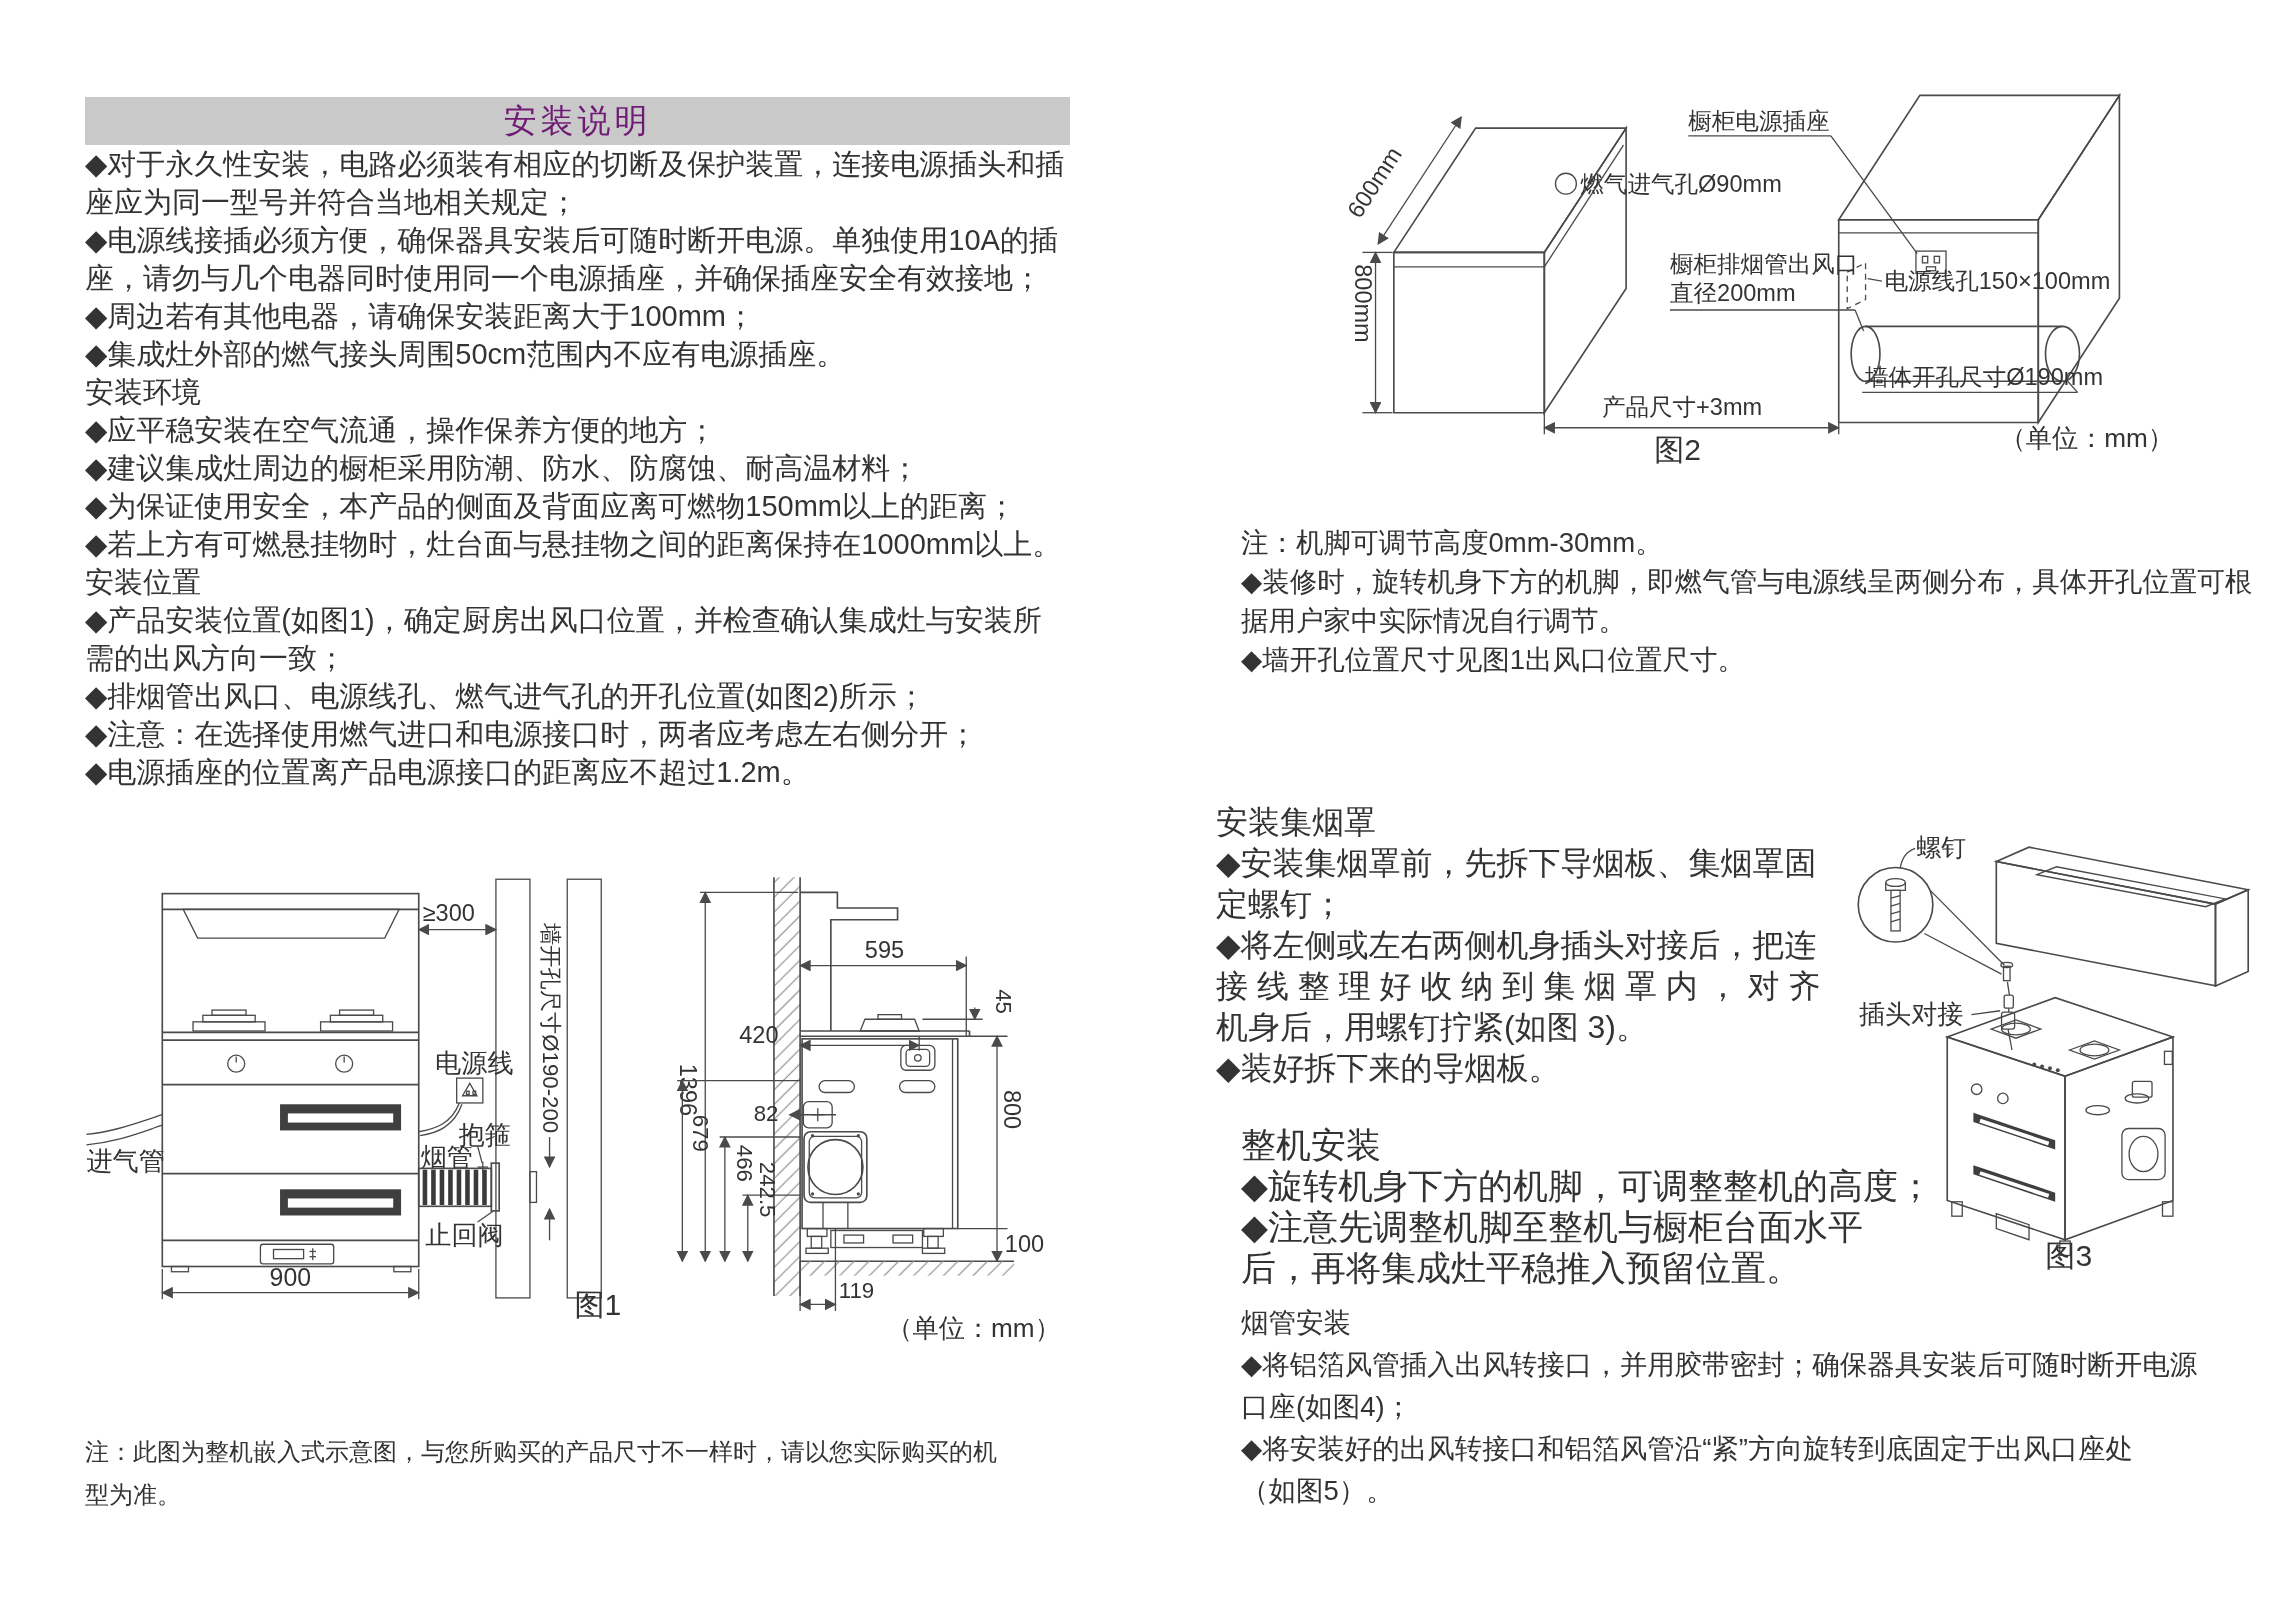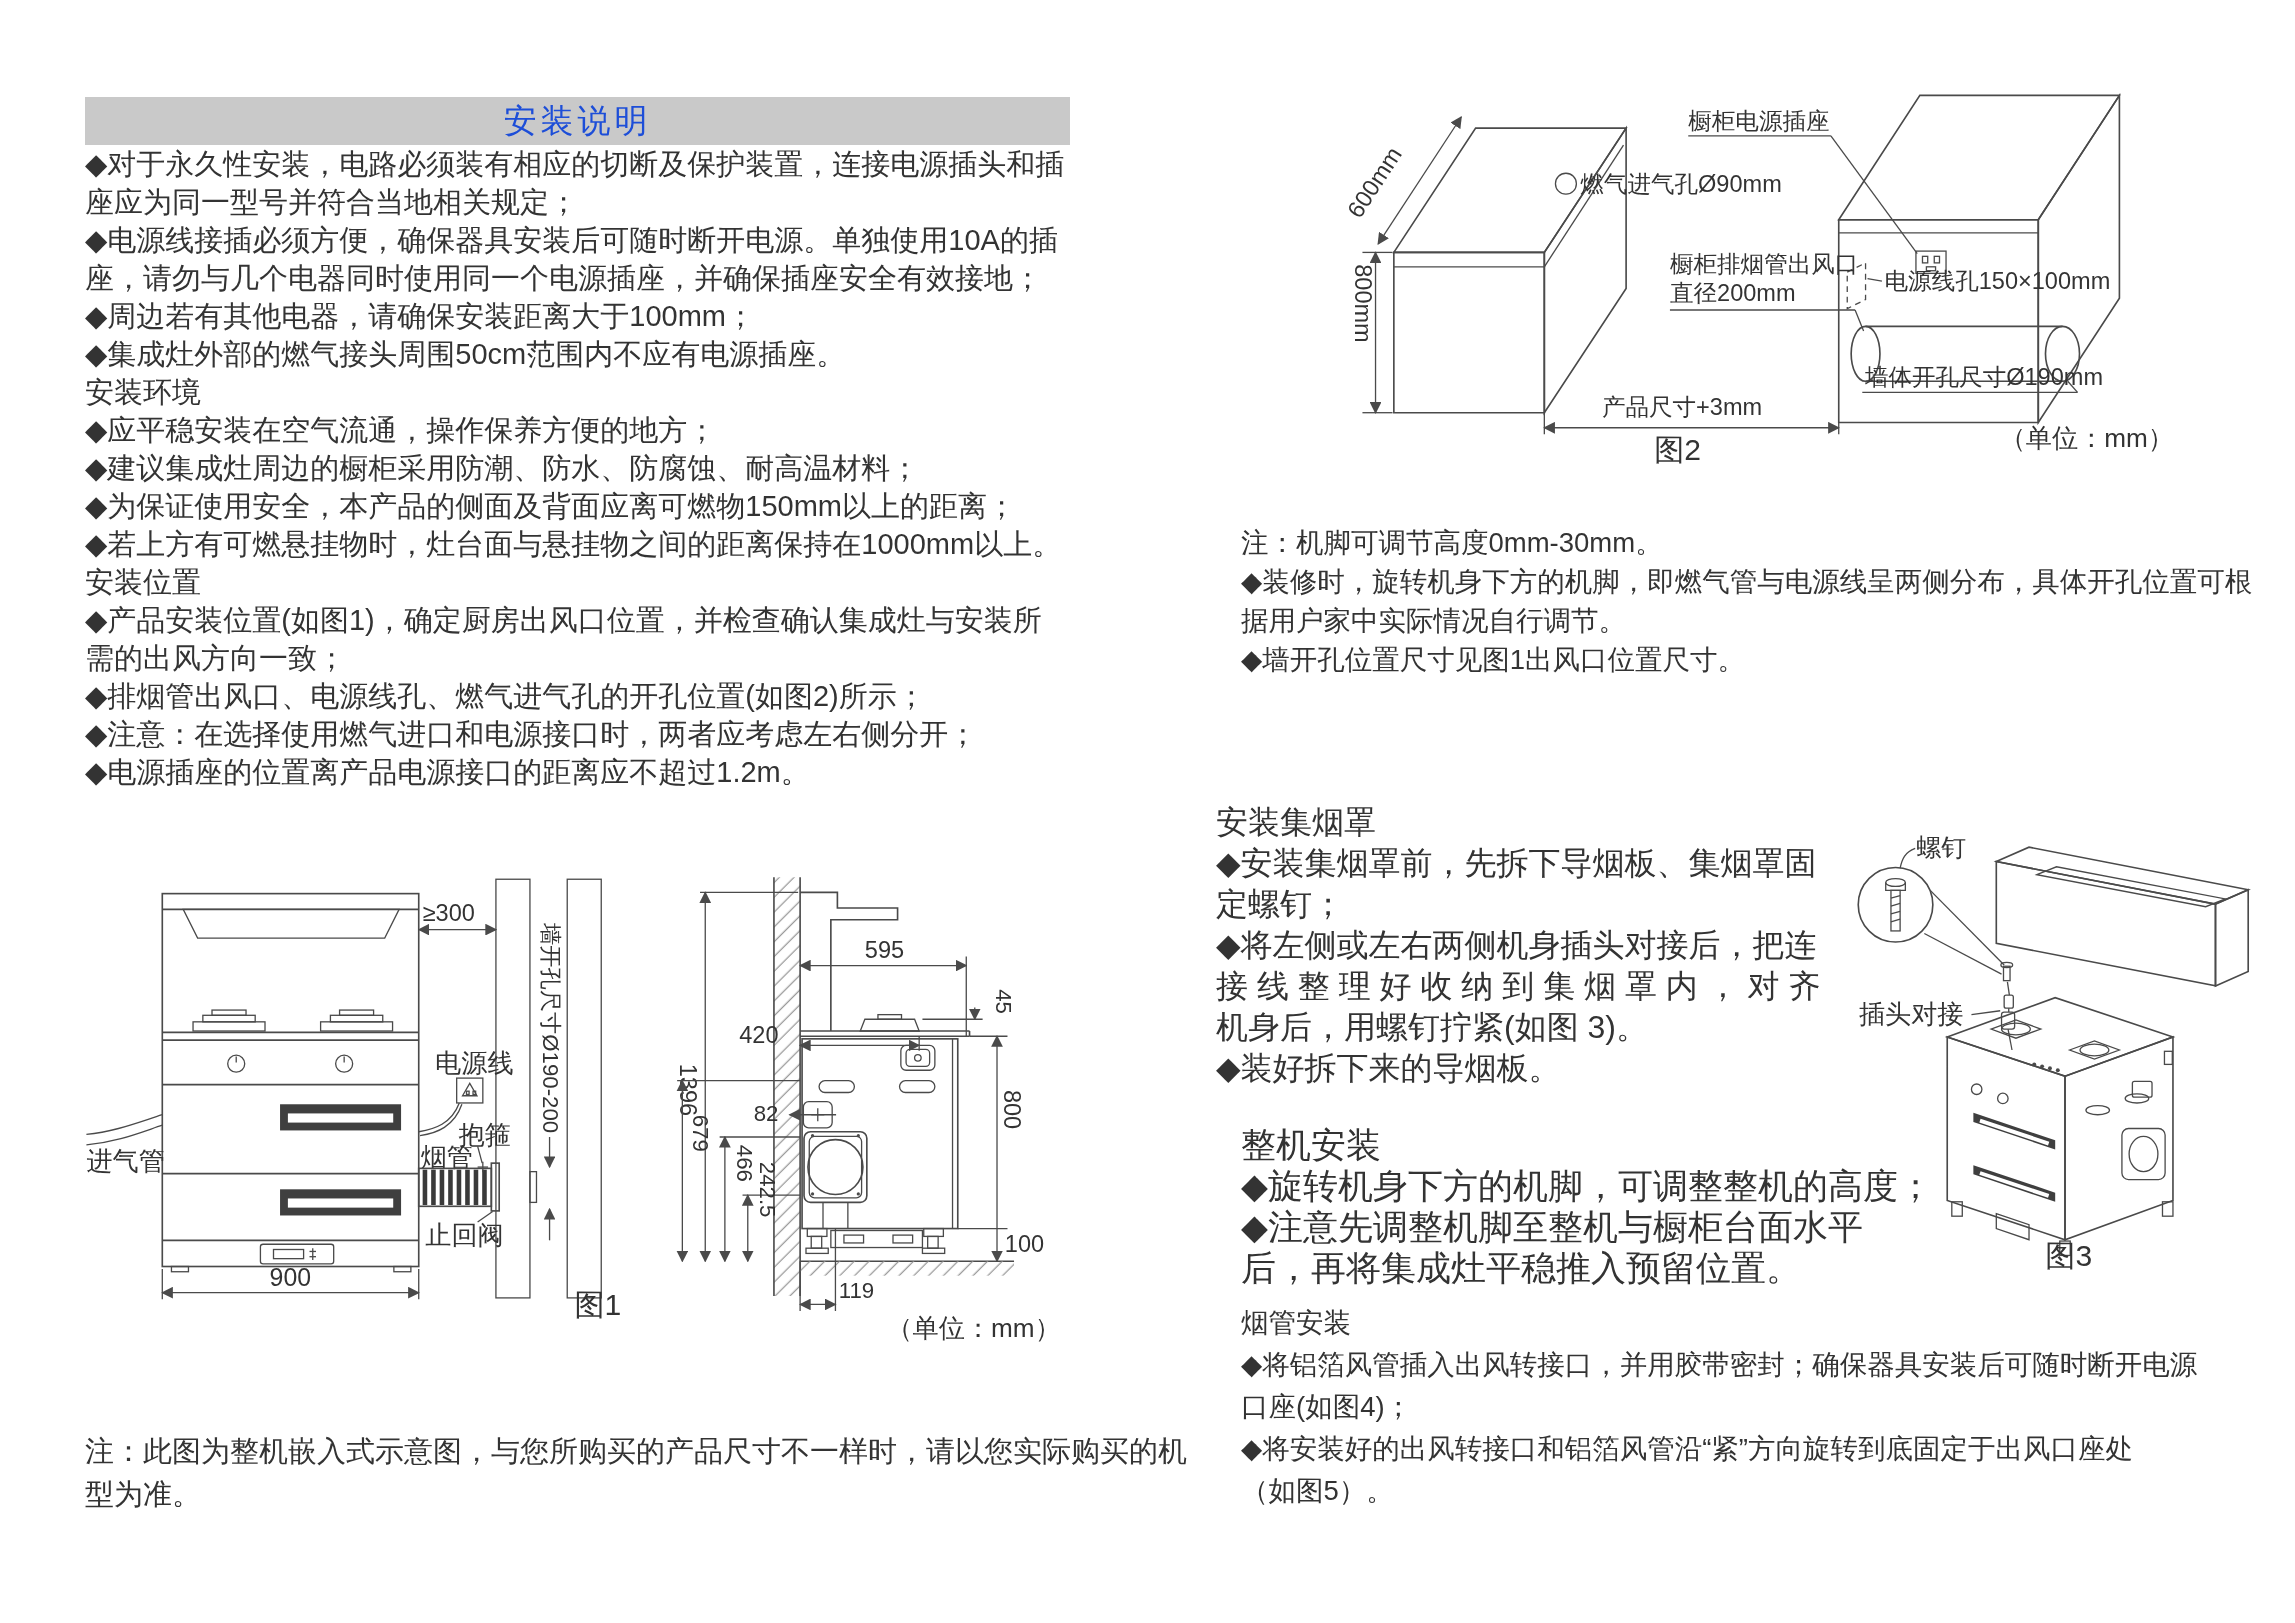--- a/index.html
+++ b/index.html
@@ -6,27 +6,27 @@
   .page{
     position:relative; width:2295px; height:1623px; background:#ffffff;
     font-family:"Liberation Sans","DejaVu Sans",sans-serif; color:#333;
     overflow:hidden;
   }
   .titlebar{
     position:absolute; left:85px; top:97px; width:985px; height:48px;
     background:#c9c9c9; text-align:center;
   }
   .titlebar .t{
-    font-size:33px; line-height:48px; color:#1d4ed8; letter-spacing:3.9px; font-weight:500;
+    font-size:33px; line-height:48px; color:#701a75; letter-spacing:3.9px; font-weight:500;
   }
   .tblock{position:absolute; white-space:nowrap;}
   .tblock .ln{white-space:nowrap;}
   .b-main{left:85px; top:145px; font-size:29px;}
   .b-main .ln{height:38px; line-height:38px;}
-  .b-note{left:85px; top:1430px; font-size:29px;}
+  .b-note{left:85px; top:1430px; font-size:24px;}
   .b-note .ln{height:43px; line-height:43px;}
   .b-r1{left:1241px; top:523px; font-size:27.5px;}
   .b-r1 .ln{height:39px; line-height:39px;}
   .b-r2{left:1216px; top:802px; font-size:32px;}
   .b-r2 .ln{height:41px; line-height:41px;}
   .b-r3{left:1241px; top:1124px; font-size:35px;}
   .b-r3 .ln{height:41px; line-height:41px;}
   .b-r4{left:1241px; top:1302px; font-size:27.5px;}
   .b-r4 .ln{height:42px; line-height:42px;}
   .fig{position:absolute;}

